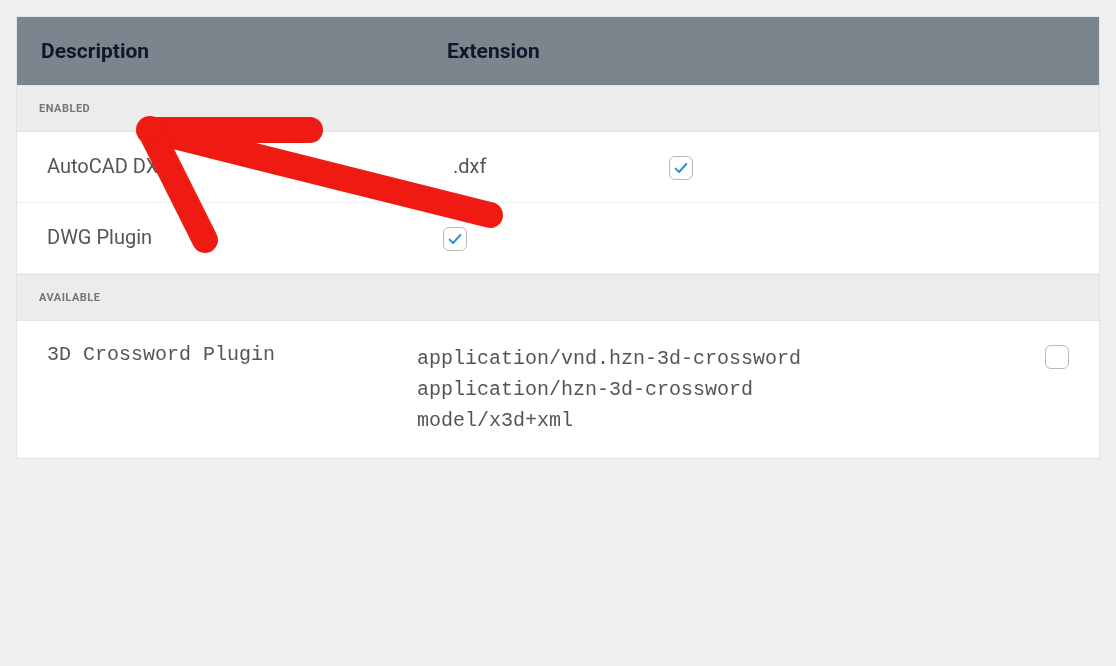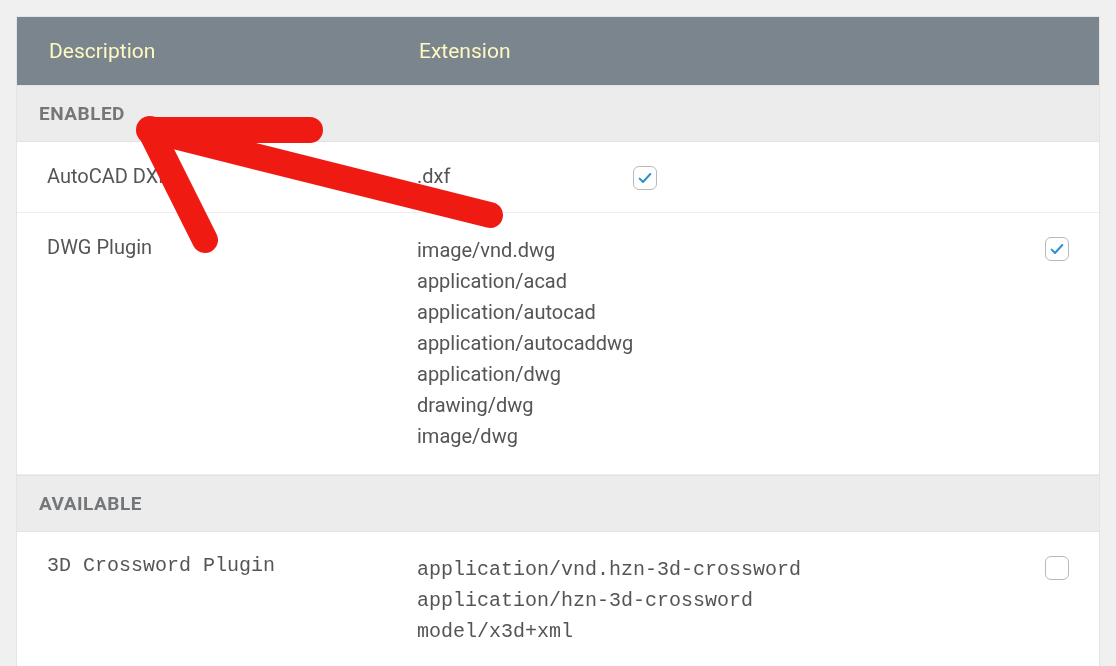--- a/index.html
+++ b/index.html
@@ -19,35 +19,35 @@
   }
   .table {
     width: 100%;
     background: #fff;
     border: 1px solid #e4e4e4;
   }
   .thead {
     display: flex;
     align-items: center;
     background: #7b858d;
-    color: #fef9c3;
-    font-weight: 400;
+    color: #0f172a;
+    font-weight: 700;
     font-size: 21px;
-    padding: 22px 32px;
+    padding: 22px 24px;
   }
   .col-desc { flex: 0 0 370px; }
   .col-mime { flex: 1 1 auto; }
-  .col-ext  { flex: 0 0 190px; }
+  .col-ext  { flex: 0 0 190px; margin-left: 36px; }
   .col-chk  { flex: 0 0 50px; display:flex; justify-content:flex-end; }
 
   .section-head {
     background: #ececec;
     color: #74777a;
     font-weight: 700;
-    font-size: 19px;
+    font-size: 11px;
     letter-spacing: 0.5px;
     padding: 16px 22px;
     border-top: 1px solid #e3e3e3;
     border-bottom: 1px solid #e3e3e3;
   }
 
   .row {
     display: flex;
     align-items: flex-start;
     padding: 22px 30px;
@@ -102,27 +102,20 @@
         <span class="chk">
           <svg viewBox="0 0 24 24">
               <polyline class="tick" points="4 13 9 18 20 6"></polyline>
             </svg>
         </span>
       </div>
     </div>
 
     <div class="row">
       <div class="col-desc">DWG Plugin</div>
-      <div class="col-mime mime-list">image/vnd.dwg
-application/acad
-application/autocad
-application/autocaddwg
-application/dwg
-drawing/dwg
-image/dwg</div>
       <div class="col-chk">
         <span class="chk">
           <svg viewBox="0 0 24 24">
               <polyline class="tick" points="4 13 9 18 20 6"></polyline>
             </svg>
         </span>
       </div>
     </div>
 
     <div class="section-head">AVAILABLE</div>

